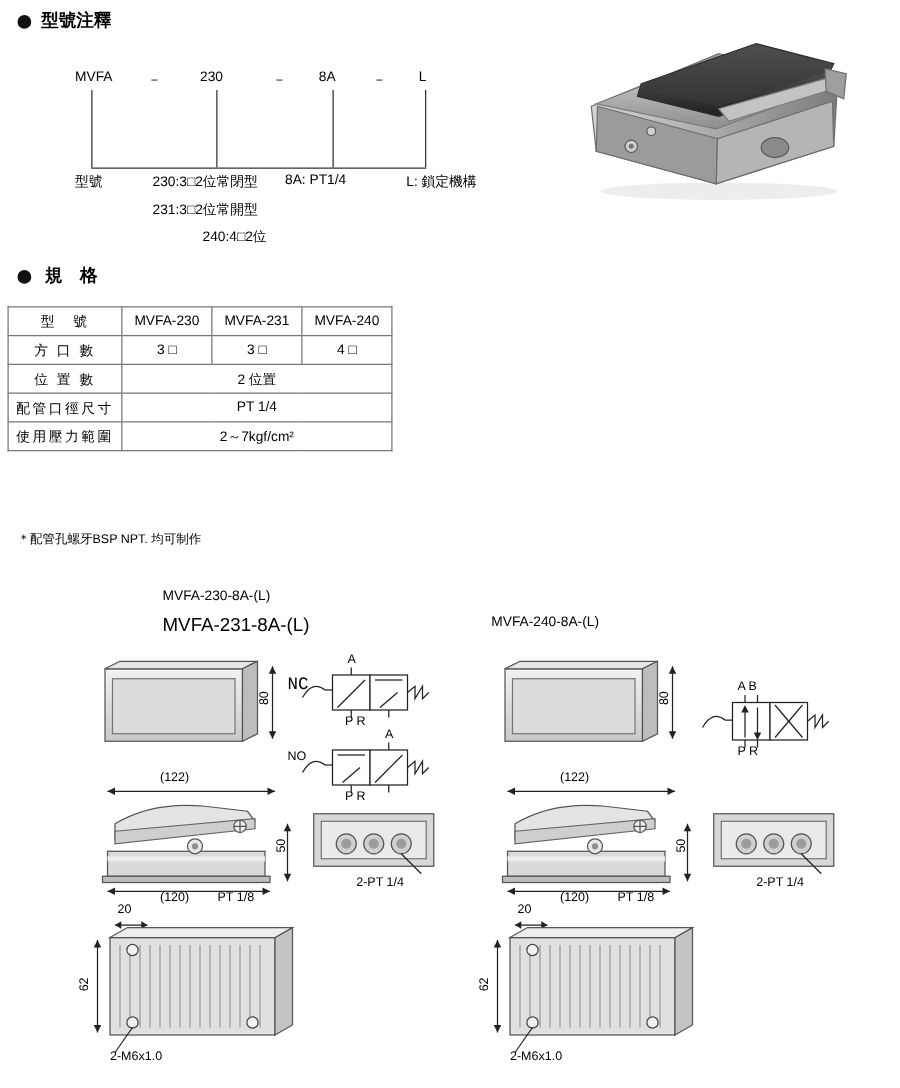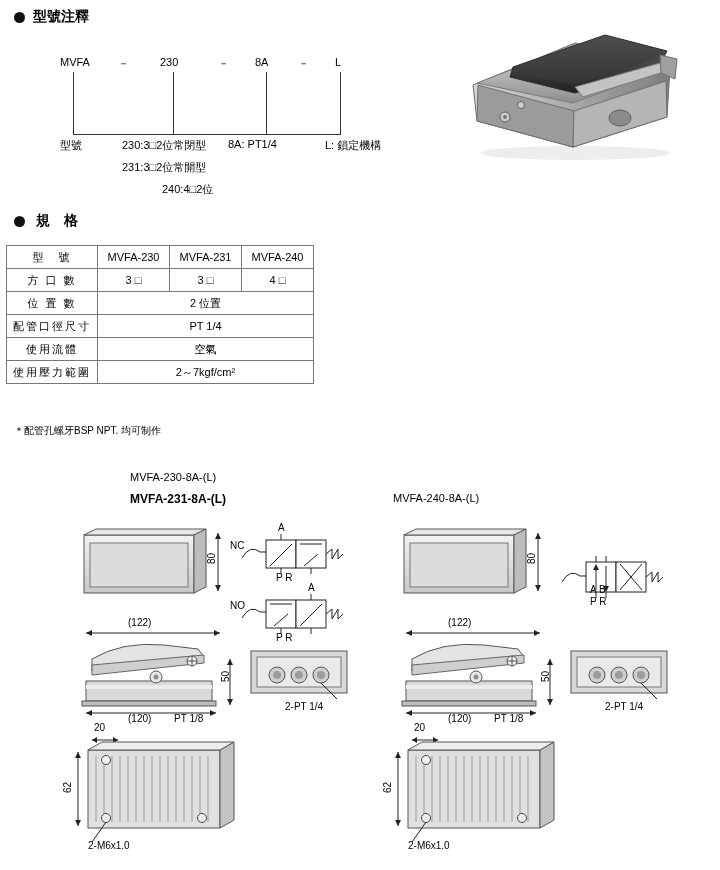--- a/index.html
+++ b/index.html
@@ -133,34 +133,30 @@
   </tr>
   <tr>
     <td class="rowhead">位 置 數</td>
     <td colspan="3">2 位置</td>
   </tr>
   <tr>
     <td class="rowhead">配管口徑尺寸</td>
     <td colspan="3">PT 1/4</td>
   </tr>
   <tr>
-    <td class="rowhead">使用流體</td>
-    <td colspan="3">空氣</td>
-  </tr>
-  <tr>
     <td class="rowhead">使用壓力範圍</td>
     <td colspan="3">2～7kgf/cm²</td>
   </tr>
 </tbody>
   </table>
 
 <div class="abs note" style="left:14px;top:424px;">＊配管孔螺牙BSP  NPT. 均可制作</div>
 
 <div class="abs lbl" style="left:130px;top:471px;font-size:11px;">MVFA-230-8A-(L)</div>
-<div class="abs lbl" style="left:130px;top:492px;font-size:12px;font-weight:bold;">MVFA-231-8A-(L)</div>
+<div class="abs lbl" style="left:130px;top:492px;font-size:15px;">MVFA-231-8A-(L)</div>
 <div class="abs lbl" style="left:393px;top:492px;font-size:11px;">MVFA-240-8A-(L)</div>
 
 <div class="abs" style="left:70px;top:525px;">
   <svg width="180" height="100" viewBox="0 0 180 100">
     <defs>
       <linearGradient id="g1" x1="0" y1="0" x2="0" y2="1">
         <stop offset="0%" stop-color="#f2f2f2"></stop>
           <stop offset="100%" stop-color="#c9c9c9"></stop>
       </linearGradient>
     </defs>
@@ -184,21 +180,21 @@
     <line x1="72" y1="38" x2="86" y2="26" stroke="#222"></line>
     <line x1="49" y1="12" x2="49" y2="6" stroke="#222"></line>
     <line x1="49" y1="40" x2="49" y2="46" stroke="#222"></line>
     <line x1="79" y1="40" x2="79" y2="46" stroke="#222"></line>
 
     <path d="M10,30 q8,-14 18,-6" fill="none" stroke="#222"></path>
     <line x1="28" y1="24" x2="34" y2="24" stroke="#222"></line>
 
     <path d="M94,26 l6,-5 l0,10 l6,-10 l0,10 l5,-5" fill="none" stroke="#222"></path>
   </svg>
-  <div class="lbl" style="left:-2px;top:12px;font-size:10px;">NC</div>
+  <div class="lbl" style="left:-2px;top:12px;font-size:14px;font-family:Liberation Mono, monospace;">NC</div>
   <div class="lbl" style="left:46px;top:-6px;">A</div>
   <div class="lbl" style="left:44px;top:44px;">P  R</div>
 </div>
 
 <div class="abs" style="left:232px;top:588px;">
   <svg width="120" height="60" viewBox="0 0 120 60">
     <rect x="34" y="12" width="30" height="28" fill="#fff" stroke="#222"></rect>
     <rect x="64" y="12" width="30" height="28" fill="#fff" stroke="#222"></rect>
     <line x1="38" y1="16" x2="60" y2="16" stroke="#222"></line>
     <line x1="42" y1="38" x2="56" y2="26" stroke="#222"></line>
@@ -239,21 +235,21 @@
     <line x1="68" y1="14" x2="90" y2="40" stroke="#222"></line>
     <line x1="90" y1="14" x2="68" y2="40" stroke="#222"></line>
     <line x1="44" y1="12" x2="44" y2="6" stroke="#222"></line>
     <line x1="54" y1="12" x2="54" y2="6" stroke="#222"></line>
     <line x1="44" y1="42" x2="44" y2="48" stroke="#222"></line>
     <line x1="54" y1="42" x2="54" y2="48" stroke="#222"></line>
     <path d="M10,32 q8,-14 18,-6" fill="none" stroke="#222"></path>
     <line x1="28" y1="26" x2="34" y2="26" stroke="#222"></line>
     <path d="M94,27 l6,-5 l0,10 l6,-10 l0,10 l5,-5" fill="none" stroke="#222"></path>
   </svg>
-  <div class="lbl" style="left:38px;top:-6px;margin-top:40px;">A  B</div>
+  <div class="lbl" style="left:38px;top:-6px;">A  B</div>
   <div class="lbl" style="left:38px;top:46px;">P  R</div>
 </div>
 
 <div class="abs" style="left:70px;top:625px;">
   <svg width="190" height="95" viewBox="0 0 190 95">
 
     <line x1="16" y1="8" x2="150" y2="8" stroke="#222"></line>
     <path d="M16,8 l6,-3 v6 z" fill="#222"></path>
       <path d="M150,8 l-6,-3 v6 z" fill="#222"></path>
 

